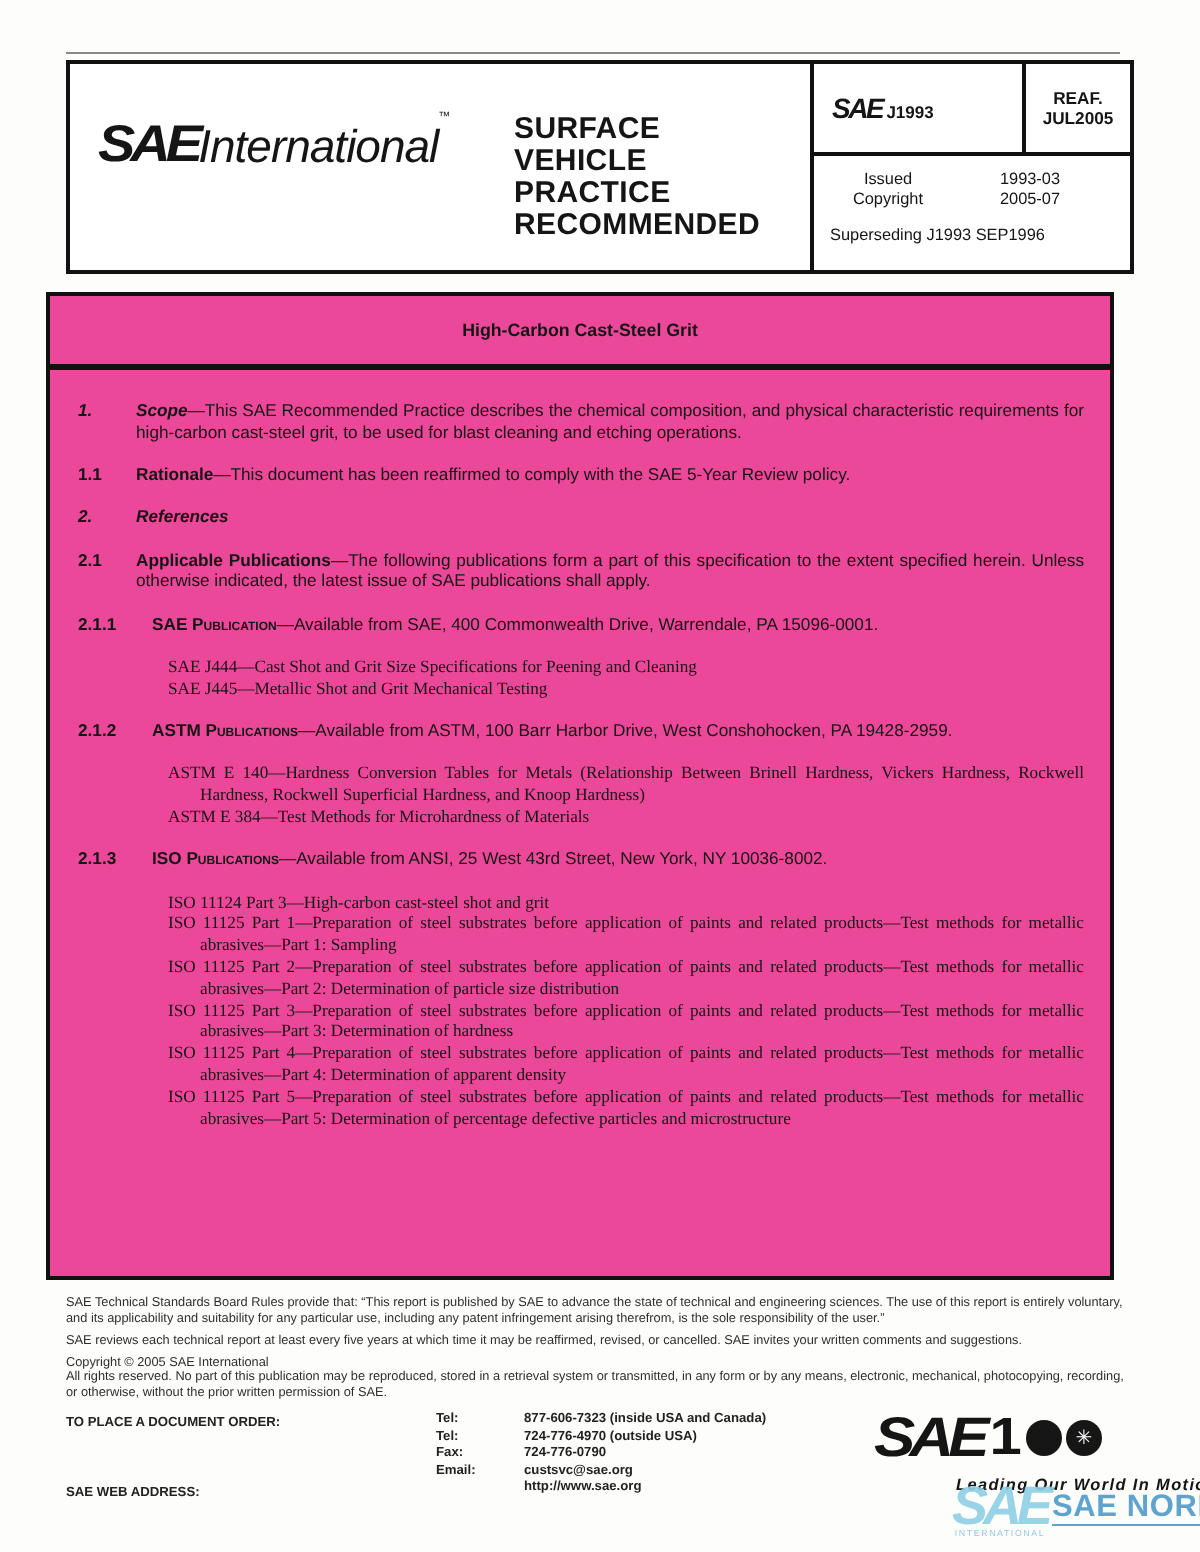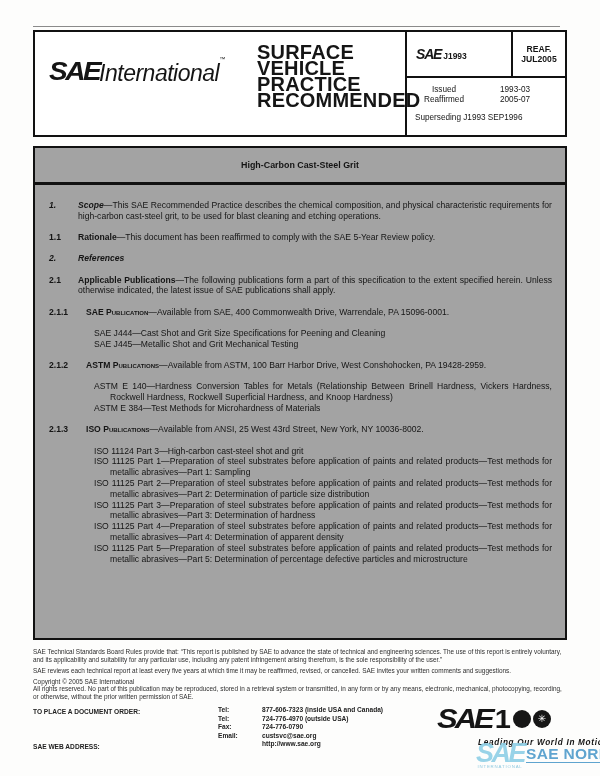--- a/index.html
+++ b/index.html
@@ -23,52 +23,52 @@
   }
   .hb-left { flex:1; position:relative; }
   .sae-logo { position:absolute; left:14px; top:24px; white-space:nowrap; }
   .sae-logo .sae-word {
     font-weight:900; font-style:italic; font-size:28px; letter-spacing:-2.5px;
     display:inline-block; transform:scaleY(.92);
   }
   .sae-logo .intl-word { font-style:italic; font-size:23px; letter-spacing:-0.5px; }
   .sae-logo sup { font-size:6px; vertical-align:top; }
   .doctype {
-    position:absolute; left:222px; top:12px;
-    font-weight:800; font-size:20px; line-height:16px; letter-spacing:.2px;
+    position:absolute; left:222px; top:25px;
+    font-weight:800; font-size:15px; line-height:16px; letter-spacing:.2px;
   }
   .hb-right { width:160px; border-left:2px solid #111; display:flex; flex-direction:column; }
   .hb-right-top { height:46px; border-bottom:2px solid #111; display:flex; }
   .hb-docnum { flex:1; display:flex; align-items:center; padding-left:9px; }
   .hb-docnum .mini-sae { font-weight:900; font-style:italic; font-size:14px; letter-spacing:-1.2px; }
   .hb-docnum .docnum { font-weight:bold; font-size:8.5px; margin-left:2px; margin-top:4px; }
   .hb-reaf {
     width:54px; border-left:2px solid #111; display:flex; flex-direction:column;
     align-items:center; justify-content:center; font-weight:bold; font-size:8.6px; line-height:10.5px;
   }
   .hb-right-bottom { flex:1; padding:7px 8px 0 8px; font-size:8.2px; line-height:10px; }
   .issue-grid { display:grid; grid-template-columns:58px 1fr;text-align:center; }
   .superseding { margin-top:8px; }
 
   
-  .main-box { left:33px; top:146px; width:534px; height:494px; border:2px solid #111; background:#a3a3a3; }
+  .main-box { left:23px; top:146px; width:534px; height:494px; border:2px solid #111; background:#ec4899; }
   .title-band {
     height:37px; border-bottom:3px solid #111;
     display:flex; align-items:center; justify-content:center;
     font-weight:bold; font-size:8.9px;
   }
   .content { padding:15px 13px 0 14px; font-size:8.6px; line-height:10.8px; text-align:justify; }
   .para { position:relative; margin-bottom:10.5px; }
   .para .pnum { position:absolute; left:0; top:0; font-weight:bold; }
   .para.lvl1 { padding-left:29px; }
   .para.lvl3 { padding-left:37px; }
   .pnum.it, .head-bi { font-style:italic; }
   .head-bi, .head-b, .head-sc { font-weight:bold; }
   .head-sc { font-variant: small-caps; }
-  .reflist { margin:0 0 10.5px 45px; }
+  .reflist { margin:0 0 10.5px 45px;font-family:Liberation Serif, serif; }
   .refitem { padding-left:16px; text-indent:-16px; }
 
   
   .legal { left:33px; top:648px; width:534px; font-size:6.4px; line-height:7.5px; color:#2e2e2e; }
   .legal p { margin-bottom:3.6px; }
   .legal p.tight { margin-bottom:0; }
 
   
   .order-block { left:33px; top:706px; width:380px; font-size:6.6px; font-weight:bold; color:#222; }
   .order-label { position:absolute; left:0; top:2px; }
@@ -118,21 +118,21 @@
       </div>
       <div class="hb-reaf">
         <span>REAF.</span>
         <span>JUL2005</span>
       </div>
     </div>
     <div class="hb-right-bottom">
       <div class="issue-grid">
         <span>Issued</span>
         <span>1993-03</span>
-        <span>Reaffirmed</span>
+        <span>Copyright</span>
         <span>2005-07</span>
       </div>
       <div class="superseding">Superseding J1993 SEP1996</div>
     </div>
   </div>
 </div>
 
 <div class="abs main-box">
   <div class="title-band">High-Carbon Cast-Steel Grit</div>
   <div class="content">

